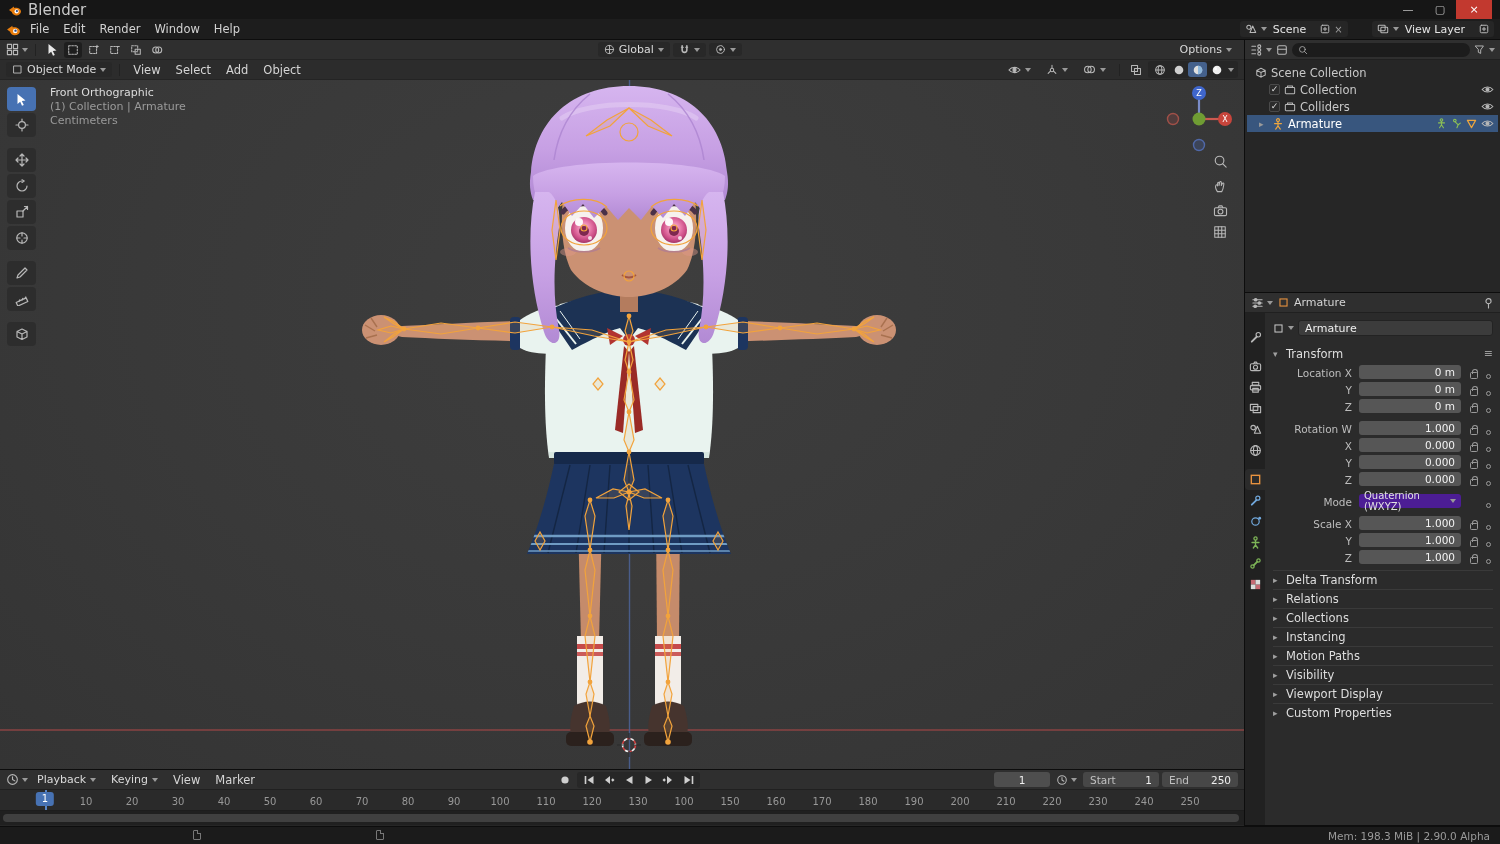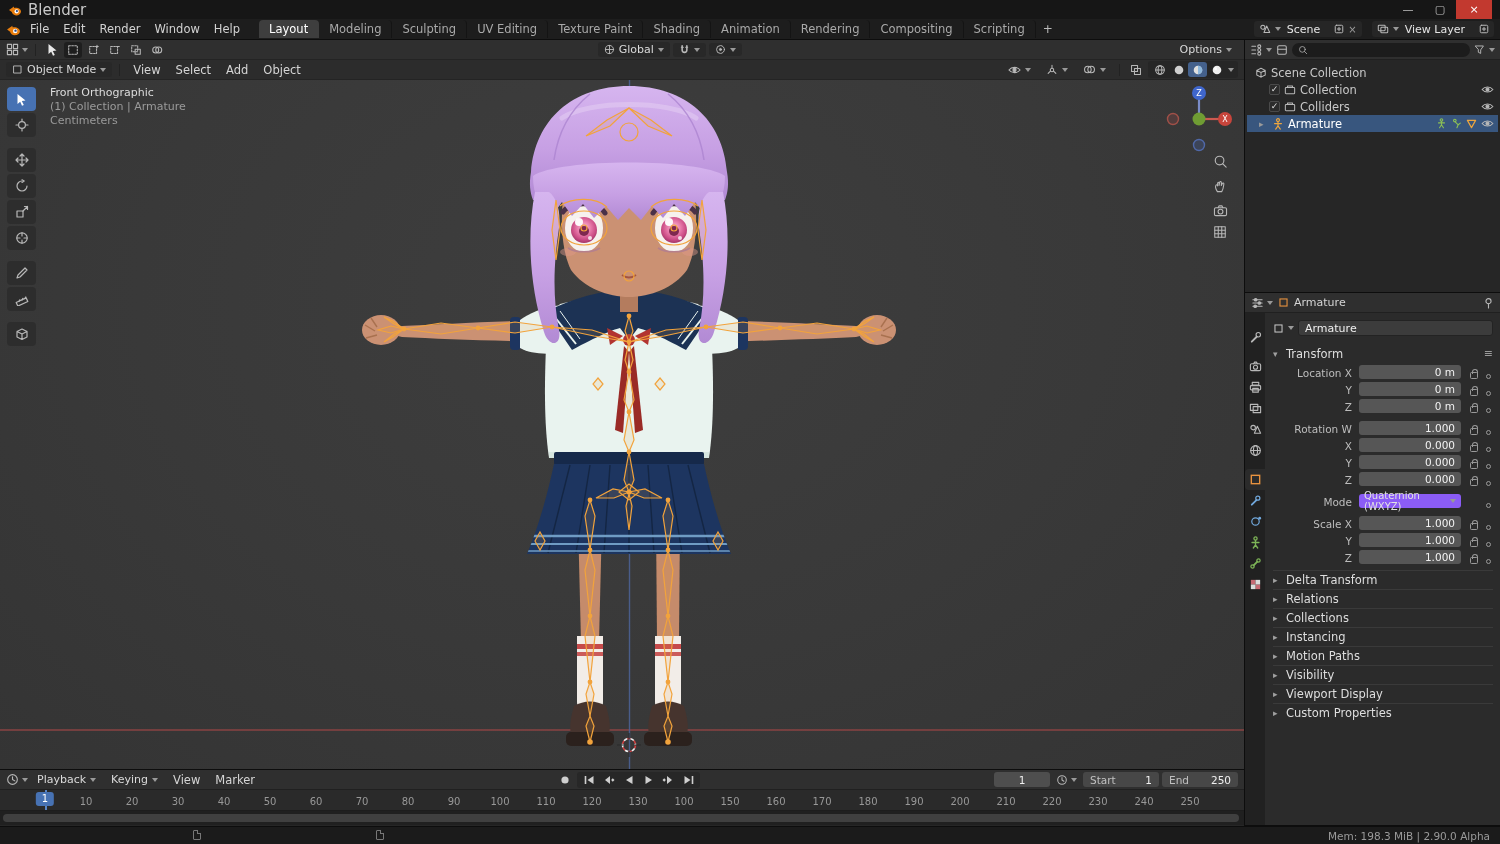--- a/index.html
+++ b/index.html
@@ -19,21 +19,21 @@
 .win-btn{width:32px;height:19px;display:flex;align-items:center;justify-content:center;color:#c2c2c2;font-size:11px}
 .win-btn.close{background:#c2392f;color:#fff;width:36px}
 
 
 .menubar{position:absolute;top:19px;left:0;right:0;height:20px;background:#1d1d1d;display:flex;align-items:center;padding:0 6px}
 .menu-item{padding:1px 7px;font-size:11.5px;color:#d2d2d2;border-radius:3px}
 .ws-tabs{display:flex;align-items:center;margin-left:12px}
 .ws-tab{padding:2px 10px;font-size:11.5px;color:#a9a9a9;border-right:1px solid #141414;border-radius:4px 4px 0 0}
 .ws-tab.active{background:#3e3e3e;color:#fff;border-right-color:transparent}
 .ws-add{padding:1px 7px;color:#bbb;font-size:12px}
-.topbar-right{margin-left:auto;display:flex;gap:10px;}
+.topbar-right{margin-left:auto;display:flex;gap:24px;}
 .chip{display:flex;align-items:center;gap:4px;height:16px;padding:0 5px;background:#262626;border-radius:3px;font-size:11px;color:#d5d5d5}
 .chip .fieldtxt{padding:0 10px 0 2px;color:#e5e5e5}
 .chip .mini{color:#9a9a9a;font-size:10px}
 
 
 .viewport{position:absolute;left:0;top:40px;width:1244px;height:729px;background:#3a3a3a}
 .vp-row{height:20px;background:#2f2f2f;border-bottom:1px solid #242424;display:flex;align-items:center;gap:3px;padding:0 6px;font-size:11px}
 .hmenu{padding:1px 6px;font-size:11.5px;color:#d5d5d5}
 .dd{display:flex;align-items:center;gap:4px;background:#282828;border-radius:3px;padding:1px 6px;font-size:11px;color:#dadada}
 .icon-btn{display:flex;align-items:center;justify-content:center;width:18px;height:16px;border-radius:3px}
@@ -89,21 +89,21 @@
 .ptab.grp{margin-top:8px}
 .ptab.active{background:#2b2b2b;border-radius:4px 0 0 4px}
 .props-body{position:absolute;left:20px;right:0;top:20px;bottom:0;padding:7px 7px 0 8px}
 .name-row{display:flex;align-items:center;gap:4px;margin-bottom:8px}
 .name-field{flex:1;height:16px;background:#3c3c3c;border:1px solid #232323;border-radius:3px;display:flex;align-items:center;padding:0 6px;font-size:11px;color:#efefef}
 .panel-head{height:19px;display:flex;align-items:center;gap:5px;font-size:11.5px;color:#dedede;border-top:1px solid #3a3a3a}
 .panel-head .tri{color:#a0a0a0;font-size:9px;width:8px}
 .prow{display:flex;align-items:flex-end;height:16px;margin-bottom:1px}
 .prow-label{width:86px;text-align:right;padding-right:7px;font-size:10.5px;color:#bdbdbd;flex:none}
 .pfield{width:102px;height:14px;background:#565656;border-radius:3px;font-size:10.5px;color:#f2f2f2;display:flex;align-items:center;justify-content:flex-end;padding:0 6px}
-.pfield.dropdown{background:#8b5cf6;justify-content:space-between;padding:0 5px;color:#e2e2e2}
+.pfield.dropdown{background:#4c1d95;justify-content:space-between;padding:0 5px;color:#e2e2e2}
 .lockico{position:relative;width:8px;height:7px;border:1px solid #999;border-radius:1.5px;margin-left:9px;flex:none}
 .lockico:before{content:"";position:absolute;top:-4px;left:1px;width:4px;height:4px;border:1px solid #999;border-bottom:none;border-radius:3px 3px 0 0}
 .animdot{width:5px;height:5px;border:1px solid #9a9a9a;border-radius:50%;margin-left:8px;flex:none}
 .pgap{height:5px}
 .panel-head .burger{margin-left:auto;color:#9a9a9a;font-size:11px}
 
 
 .statusbar{position:absolute;left:0;top:827px;right:0;height:17px;background:#1b1b1b;display:flex;align-items:center;font-size:10.5px;color:#8f8f8f;padding:0 10px}
 .status-right{margin-left:auto;color:#9a9a9a}
 .doc-ico{position:absolute;top:3px;width:8px;height:10px;border:1px solid #777;border-radius:1px}
@@ -132,33 +132,20 @@
     <svg width="15" height="13" viewBox="0 0 14 12" style="margin-right:2px">
       <path d="M1,6 L6,2.5 L6,4 C9.5,3.2 13,5 13,7.5 C13,10 10.5,11.6 8,11.4 C5.8,11.2 4.2,9.8 3.8,8 Z" fill="#e87d0d"></path>
       <circle cx="8.6" cy="7.4" r="2.1" fill="#fff"></circle>
         <circle cx="8.9" cy="7.1" r="1.1" fill="#2a4f8f"></circle>
     </svg>
     <span class="menu-item">File</span>
     <span class="menu-item">Edit</span>
     <span class="menu-item">Render</span>
     <span class="menu-item">Window</span>
     <span class="menu-item">Help</span>
-    <div class="ws-tabs">
-      <span class="ws-tab active">Layout</span>
-      <span class="ws-tab">Modeling</span>
-      <span class="ws-tab">Sculpting</span>
-      <span class="ws-tab">UV Editing</span>
-      <span class="ws-tab">Texture Paint</span>
-      <span class="ws-tab">Shading</span>
-      <span class="ws-tab">Animation</span>
-      <span class="ws-tab">Rendering</span>
-      <span class="ws-tab">Compositing</span>
-      <span class="ws-tab">Scripting</span>
-      <span class="ws-add">+</span>
-    </div>
     <div class="topbar-right">
       <div class="chip">
         <svg class="ic" width="12" height="12" viewBox="0 0 14 14">
             <circle cx="4.5" cy="5" r="2.4"></circle>
             <path d="M9,3.5 L12.5,11 H5.8 Z"></path>
           </svg>
         <i class="caret"></i>
         <span class="fieldtxt">Scene</span>
         <svg class="ic" width="10" height="10" viewBox="0 0 12 12">
             <rect x="1.5" y="1.5" width="9" height="9" rx="1.5"></rect>

